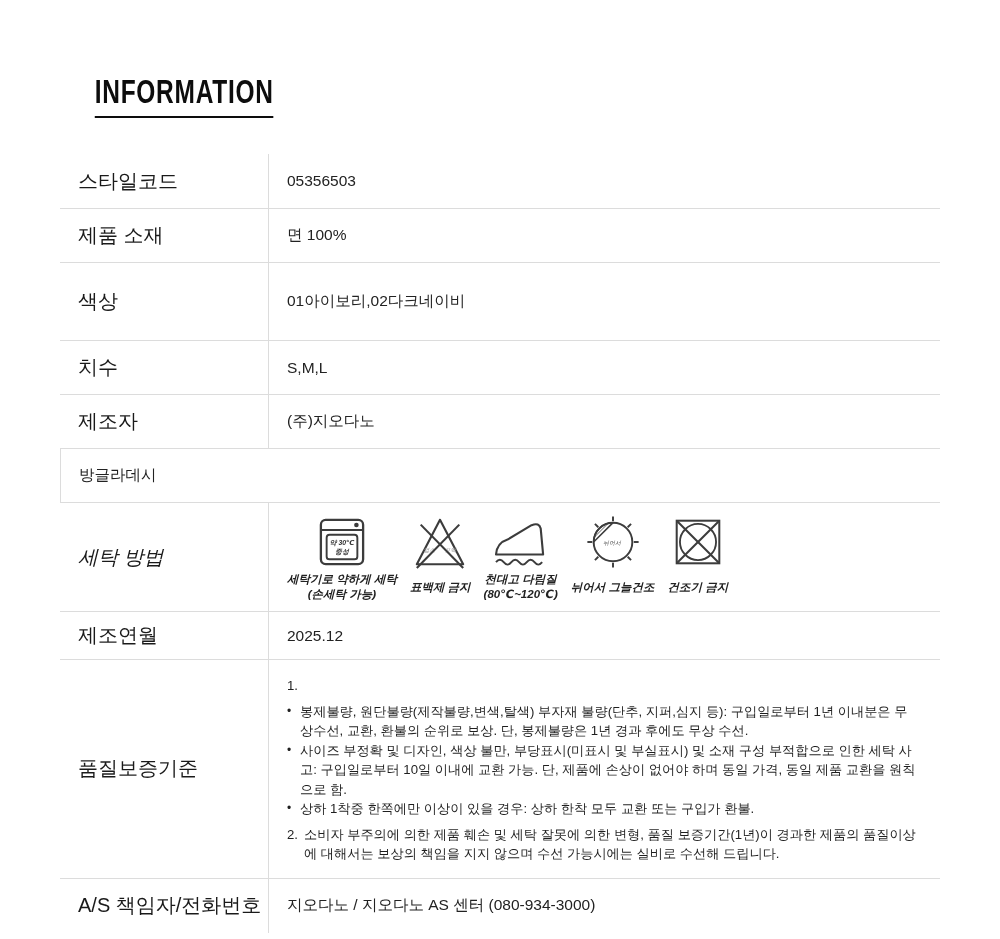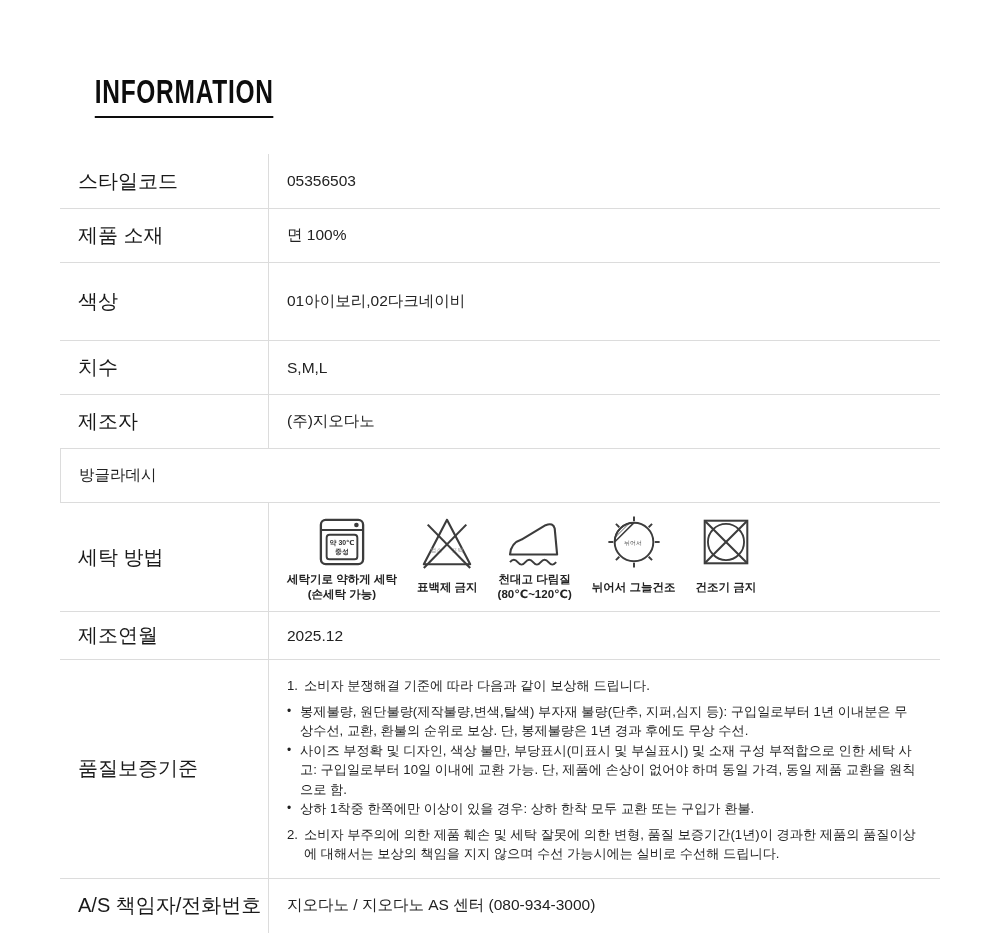--- a/index.html
+++ b/index.html
@@ -22,24 +22,24 @@
   }
 
   
   .info-table { width:880px; }
   .row { display:grid; grid-template-columns:208px 1fr; border-top:1px solid #dcdcdc; }
   .row:first-child { border-top:none; }
   .cell { display:flex; align-items:center; }
   .cell.label { padding-left:18px; font-size:20px; color:#1a1a1a; }
   .cell.value { border-left:1px solid #dcdcdc; padding-left:18px; font-size:15.5px; color:#222; }
   .h54 { min-height:54px; } .h78 { min-height:78px; } .h48 { min-height:48px; }
-  .h55 { min-height:55px; } .h108 { min-height:108px; } .h191 { min-height:191px; }
-
-  
-  .care-strip { display:flex; align-items:flex-start; gap:20px; padding:10px 0 8px 0; }
+  .h55 { min-height:55px; } .h108 { min-height:108px;font-style:italic; } .h191 { min-height:191px; }
+
+  
+  .care-strip { display:flex; align-items:flex-start; gap:13px; padding:10px 0 8px 0; }
   .care-item { display:flex; flex-direction:column; align-items:center; }
   .care-icon-box { height:58px; display:flex; align-items:center; justify-content:center; }
   .care-caption { height:32px; display:flex; flex-direction:column; justify-content:center; }
   .care-caption span {
     display:block; text-align:center; font-size:11.5px; font-weight:700;
     line-height:15px; color:#222; white-space:nowrap;
   }
   svg { display:block; }
   svg text { font-family:"Liberation Sans","DejaVu Sans",sans-serif; }
 
@@ -188,21 +188,20 @@
     <div class="row h48">
       <div class="cell label">제조연월</div>
       <div class="cell value">2025.12</div>
     </div>
 
     <div class="row h191">
       <div class="cell label">품질보증기준</div>
       <div class="cell value warranty">
         <div class="wpara">
           <span class="marker num">1.</span>
-          <span class="wtext">소비자 분쟁해결 기준에 따라 다음과 같이 보상해 드립니다.</span>
         </div>
         <div class="wpara sep">
           <span class="marker dot">•</span>
           <span class="wtext">봉제불량, 원단불량(제작불량,변색,탈색) 부자재 불량(단추, 지퍼,심지 등): 구입일로부터 1년 이내분은 무상수선, 교환, 환불의 순위로 보상. 단, 봉제불량은 1년 경과 후에도 무상 수선.</span>
         </div>
         <div class="wpara">
           <span class="marker dot">•</span>
           <span class="wtext">사이즈 부정확 및 디자인, 색상 불만, 부당표시(미표시 및 부실표시) 및 소재 구성 부적합으로 인한 세탁 사고: 구입일로부터 10일 이내에 교환 가능. 단, 제품에 손상이 없어야 하며 동일 가격, 동일 제품 교환을 원칙으로 함.</span>
         </div>
         <div class="wpara">

